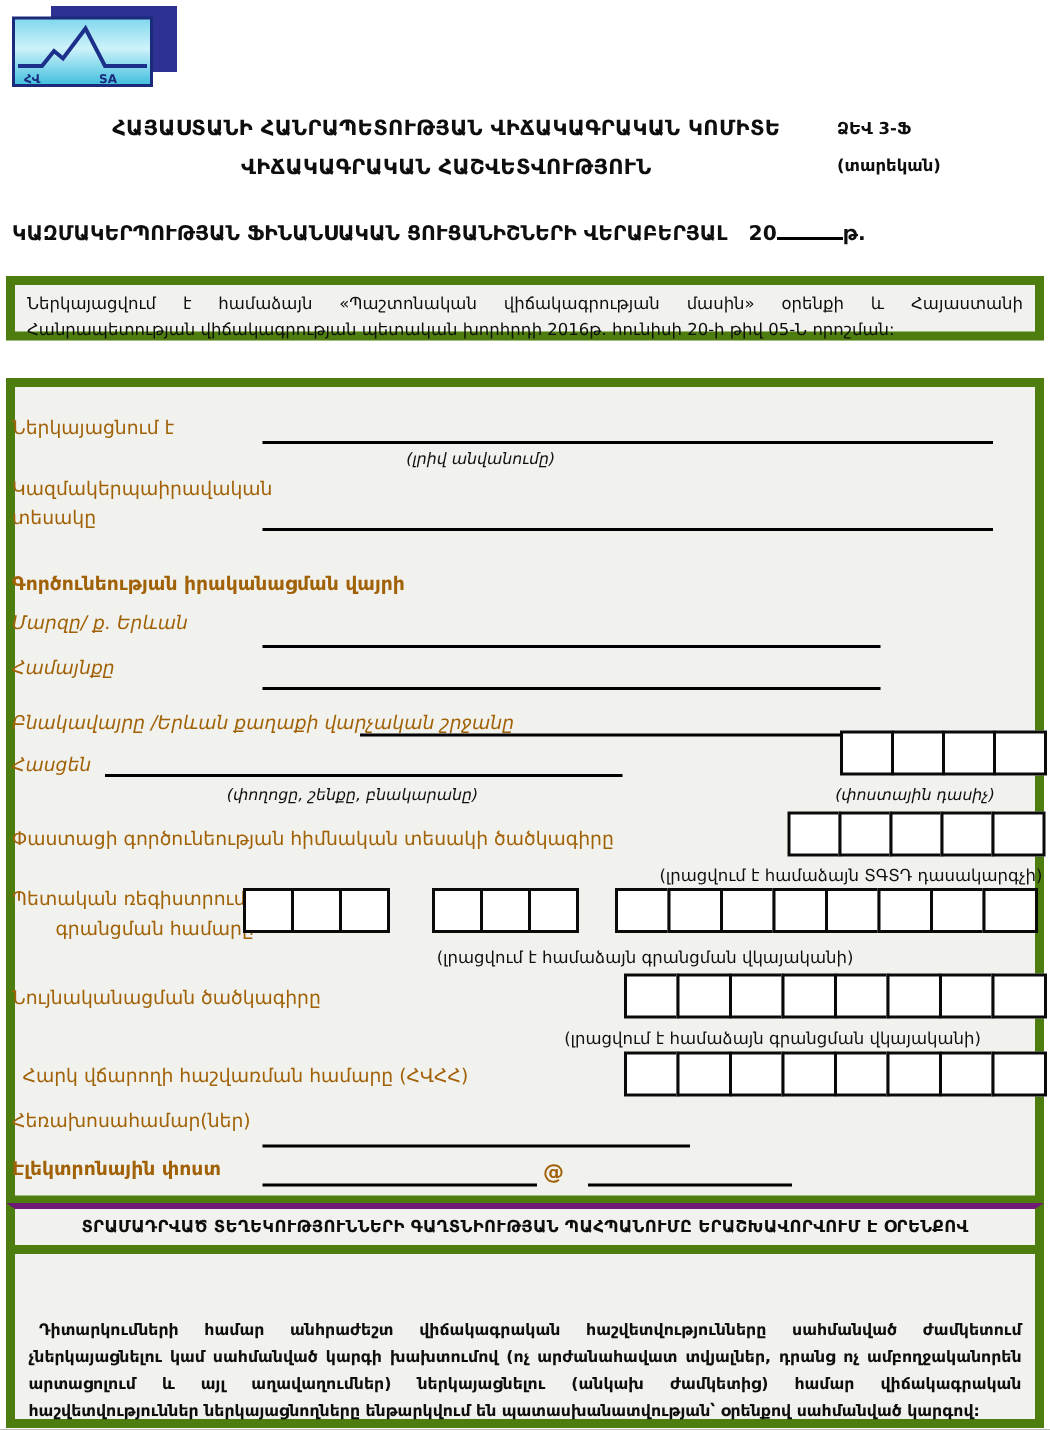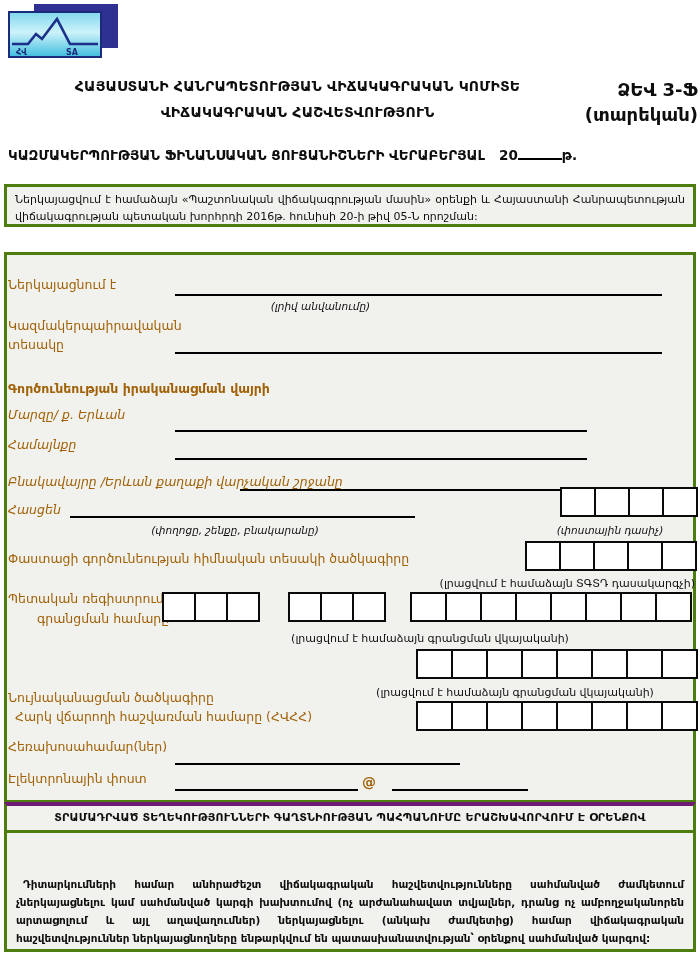--- a/index.html
+++ b/index.html
@@ -5,26 +5,26 @@
   html,body{margin:0;padding:0;background:#888;}
   .page{position:relative;width:700px;height:953px;background:#ffffff;margin:0 auto;
         font-family:"DejaVu Sans",sans-serif;color:#0e0e0e;overflow:hidden;}
   .abs{position:absolute;font-weight:bold;}
   .lbl{position:absolute;font-size:12.5px;line-height:16px;color:#a16207;white-space:nowrap;}
   .it{font-style:italic;}
   .b{font-weight:bold;}
   .note{position:absolute;font-size:10.5px;font-style:italic;color:#101010;white-space:nowrap;}
   .pnote{position:absolute;font-size:11px;color:#101010;white-space:nowrap;}
   .uline{position:absolute;height:13px;border-bottom:2px solid #000;}
-  .formbox{position:absolute;left:4px;width:692px;border:3px solid #4d7c0f;background:#f1f1ee;box-sizing:border-box;}
+  .formbox{position:absolute;left:4px;width:692px;border:6px solid #4d7c0f;background:#f1f1ee;box-sizing:border-box;}
   .boxrow{position:absolute;display:flex;}
   .cell{height:30px;background:#fff;border:2px solid #0a0a0a;margin-left:-2px;box-sizing:border-box;}
   .cell:first-child{margin-left:0;}
   .titleline{position:absolute;width:595px;text-align:center;font-weight:bold;font-size:14px;letter-spacing:.2px;}
-  .codeline{position:absolute;left:558px;width:140px;text-align:right;font-weight:bold;font-size:18px;}
+  .codeline{position:absolute;left:558px;width:140px;text-align:left;font-weight:bold;font-size:11px;}
   .yeargap{display:inline-block;width:44px;border-bottom:2px solid #000;height:12px;}
 </style>
 </head>
 <body>
 
 <div class="page">
 
   <div class="abs" style="left:8px;top:4px;">
     <svg width="112" height="56" viewBox="0 0 112 56">
       <defs>
@@ -116,21 +116,21 @@
       <div class="cell" style="width: 37px;"></div>
       <div class="cell" style="width: 37px;"></div>
       <div class="cell" style="width: 37px;"></div>
       <div class="cell" style="width: 37px;"></div>
       <div class="cell" style="width: 37px;"></div>
       <div class="cell" style="width: 37px;"></div>
       <div class="cell" style="width: 37px;"></div>
     </div>
   <div class="pnote" style="left:250px;top:632px;width:360px;text-align:center;">(լրացվում է համաձայն գրանցման վկայականի)</div>
 
-  <div class="lbl" style="left:8px;top:657px;margin-top:33px;">Նույնականացման ծածկագիրը</div>
+  <div class="lbl" style="left:8px;top:657px;">Նույնականացման ծածկագիրը</div>
   <div class="boxrow" style="left:416px;top:649px;">
       <div class="cell" style="width: 37px;"></div>
       <div class="cell" style="width: 37px;"></div>
       <div class="cell" style="width: 37px;"></div>
       <div class="cell" style="width: 37px;"></div>
       <div class="cell" style="width: 37px;"></div>
       <div class="cell" style="width: 37px;"></div>
       <div class="cell" style="width: 37px;"></div>
       <div class="cell" style="width: 37px;"></div>
     </div>
@@ -144,21 +144,21 @@
       <div class="cell" style="width: 37px;"></div>
       <div class="cell" style="width: 37px;"></div>
       <div class="cell" style="width: 37px;"></div>
       <div class="cell" style="width: 37px;"></div>
       <div class="cell" style="width: 37px;"></div>
     </div>
 
   <div class="lbl" style="left:8px;top:739px;">Հեռախոսահամար(ներ)</div>
   <div class="uline" style="left:175px;top:750px;width:285px;"></div>
 
-  <div class="lbl" style="left:8px;top:771px;">Էլեկտրոնային փոստ</div>
+  <div class="lbl" style="left:8px;top:771px;font-weight:bold;">Էլեկտրոնային փոստ</div>
   <div class="uline" style="left:175px;top:776px;width:183px;"></div>
   <div class="lbl b" style="left:362px;top:774px;font-size:14px;">@</div>
   <div class="uline" style="left:392px;top:776px;width:136px;"></div>
 
   <div class="formbox" style="top:802px;height:38px;border-top:4px solid #701a75;">
     <div class="b" style="text-align:center;font-size:11px;line-height:24px;letter-spacing:.2px;">ՏՐԱՄԱԴՐՎԱԾ ՏԵՂԵԿՈՒԹՅՈՒՆՆԵՐԻ ԳԱՂՏՆԻՈՒԹՅԱՆ ՊԱՀՊԱՆՈՒՄԸ ԵՐԱՇԽԱՎՈՐՎՈՒՄ Է ՕՐԵՆՔՈՎ</div>
   </div>
 
   <div class="formbox" style="top:830px;height:122px;">
     <div class="b" style="padding:42px 9px 0 9px;font-size:10.5px;line-height:18px;text-align:justify;text-indent:7px;">Դիտարկումների համար անհրաժեշտ վիճակագրական հաշվետվությունները սահմանված ժամկետում չներկայացնելու կամ սահմանված կարգի խախտումով (ոչ արժանահավատ տվյալներ, դրանց ոչ ամբողջականորեն արտացոլում և այլ աղավաղումներ) ներկայացնելու (անկախ ժամկետից) համար վիճակագրական հաշվետվություններ ներկայացնողները ենթարկվում են պատասխանատվության՝ օրենքով սահմանված կարգով:</div>

